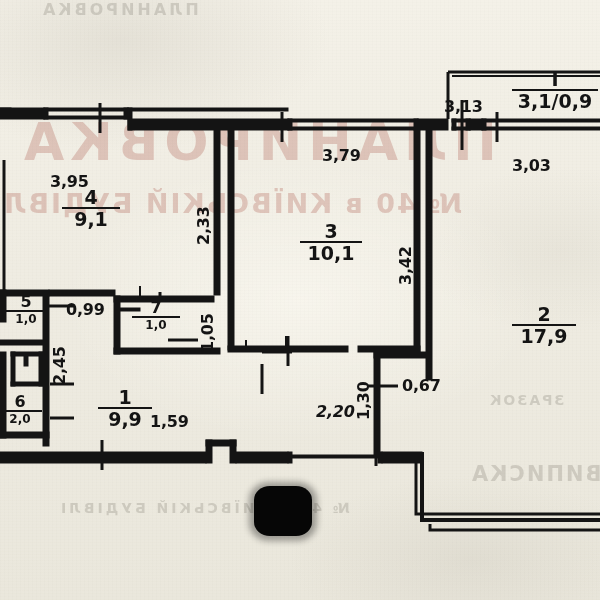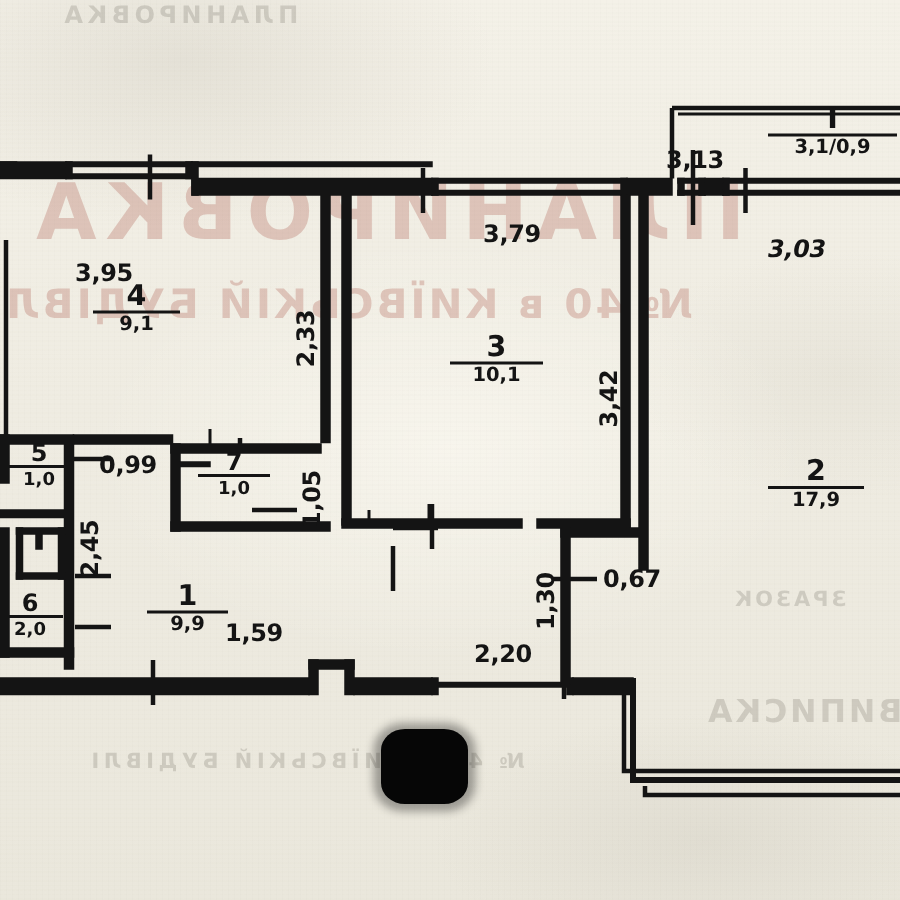--- a/index.html
+++ b/index.html
@@ -58,21 +58,21 @@
   .room{
     position:absolute;
     text-align:center;
     font-family:"DejaVu Sans", sans-serif;
     font-weight:700;
     color:#141414;
     line-height:1.02;
     pointer-events:none;
   }
   .room .num{font-size:19px;display:block;}
-  .room .area{font-size:13px;display:block;border-top:2.5px solid #141414;padding-top:1px;}
+  .room .area{font-size:19px;display:block;border-top:2.5px solid #141414;padding-top:1px;}
   .room.sm .num{font-size:16px;}
   .room.sm .area{font-size:12px;border-top-width:2px;}
   
   .blob{
     position:absolute;
     background:#050505;
     border-radius:16px/14px;
     filter:blur(.4px);
   }
   .blob:after{
@@ -259,33 +259,33 @@
     <span class="num">I</span>
     <span class="area">3,1/0,9</span>
   </div>
 
   <div class="lbl dim" style="left:50px;top:140px;margin-top:34px;">3,95</div>
 
   <div class="lbl dim" style="left:322px;top:148px;">3,79</div>
 
   <div class="lbl dim" style="left:444px;top:99px;">3,13</div>
 
-  <div class="lbl dim" style="left:512px;top:158px;font-style:italic;">3,03</div>
+  <div class="lbl dim" style="left:512px;top:158px;">3,03</div>
 
   <div class="lbl dim v" style="left:196px;top:245px;">2,33</div>
 
   <div class="lbl dim v" style="left:398px;top:285px;">3,42</div>
 
   <div class="lbl dim" style="left:66px;top:302px;">0,99</div>
 
   <div class="lbl dim v" style="left:200px;top:352px;">1,05</div>
 
   <div class="lbl dim v" style="left:52px;top:385px;">2,45</div>
 
   <div class="lbl dim" style="left:150px;top:368px;margin-top:46px;">1,59</div>
 
   <div class="lbl dim v" style="left:356px;top:420px;">1,30</div>
 
   <div class="lbl dim" style="left:402px;top:378px;">0,67</div>
 
-  <div class="lbl dim" style="left:316px;top:428px;">2,20</div>
+  <div class="lbl dim" style="left:316px;top:404px;font-style:italic;">2,20</div>
 
 </div>
 
 </body></html>

